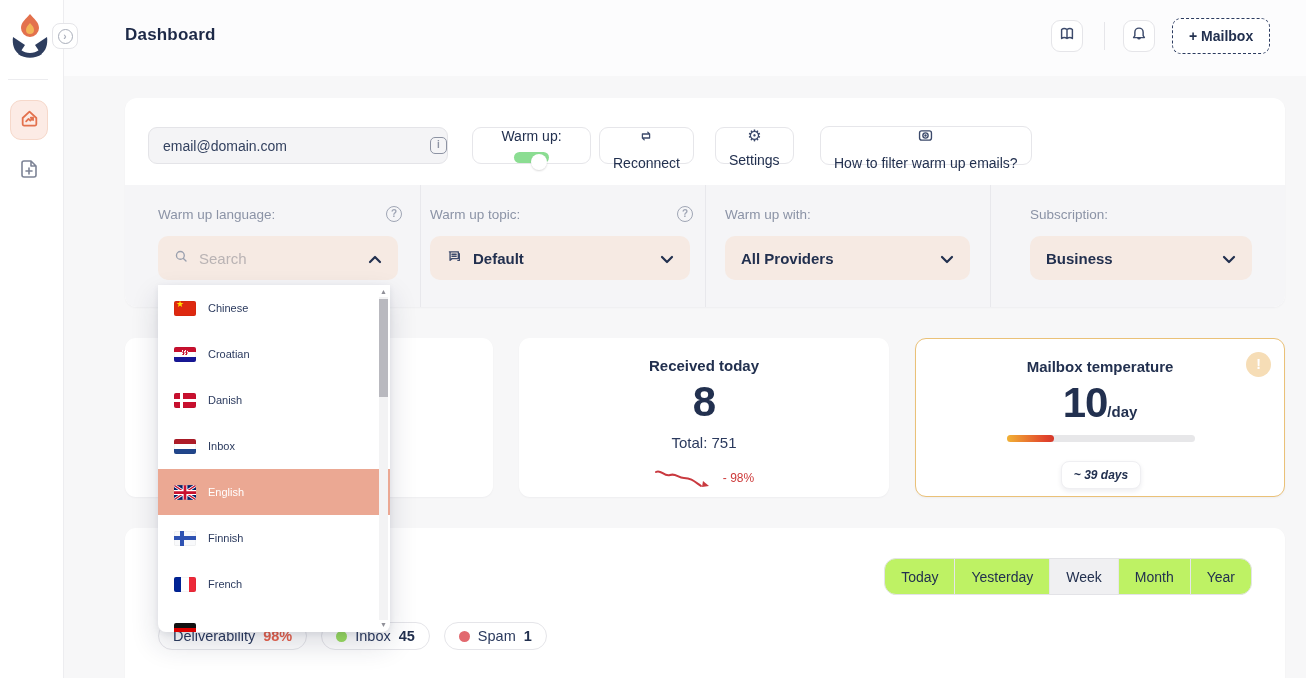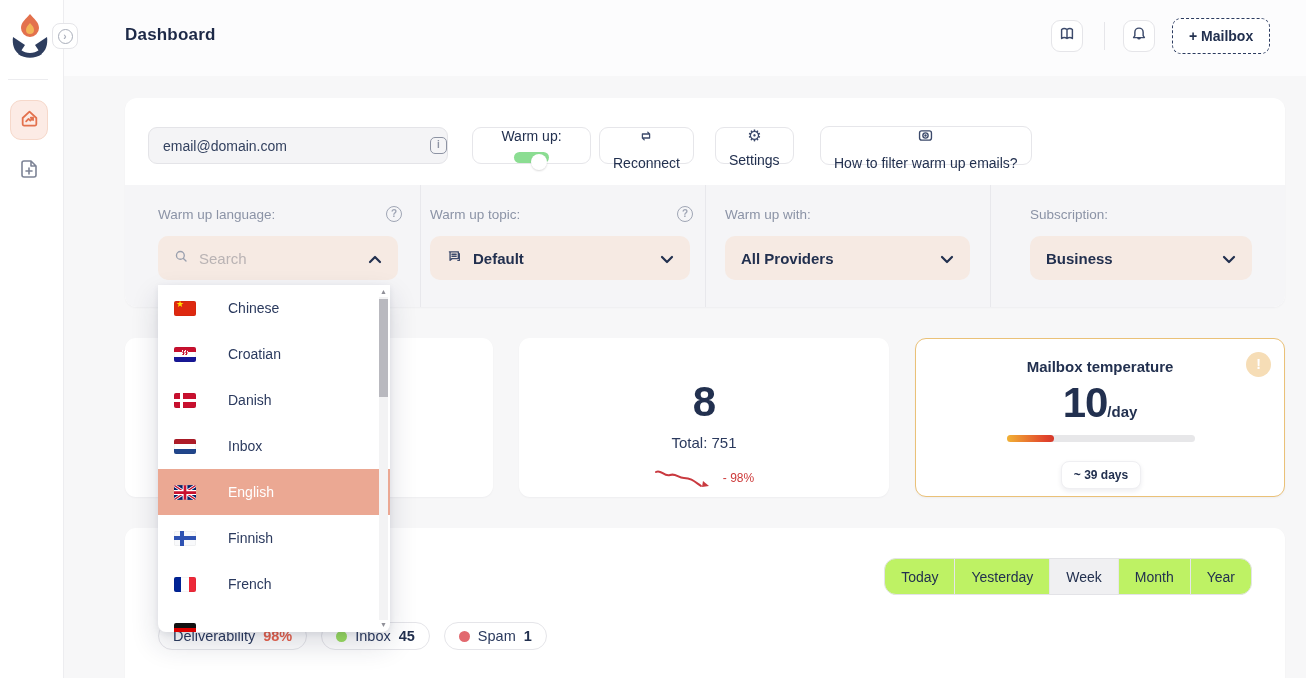--- a/index.html
+++ b/index.html
@@ -44,21 +44,21 @@
   .f-help { position:absolute; top:21px; width:16px; height:16px; border:1.2px solid #a0a6b5; border-radius:50%; color:#a0a6b5; font-size:10px; font-weight:700; text-align:center; line-height:14px; }
   .f-select { position:absolute; top:51px; height:44px; background:#f6eae3; border-radius:10px; display:flex; align-items:center; padding:1px 16px; gap:10px; font-size:15px; font-weight:700; color:#22304f; }
   .f-select .spacer { flex:1; }
   .search-select { font-weight:400; }
   .search-input { border:none; background:transparent; outline:none; font-size:15px; color:#33415f; width:130px; font-family:"Liberation Sans",sans-serif; }
   .search-input::placeholder { color:#b9b3b4; }
 
   
   .lang-panel { position:absolute; left:158px; top:285px; width:232px; height:347px; background:#fff; border-radius:0 0 8px 8px; box-shadow:0 12px 28px rgba(30,40,70,.16), 0 2px 6px rgba(30,40,70,.08); z-index:60; overflow:hidden; }
   .lang-list { position:absolute; left:0; top:0; width:220px; }
-  .lang-item { height:46px; display:flex; align-items:center; gap:32px; padding:0 12px 0 16px; font-size:14px; color:#2b3a5e; }
+  .lang-item { height:46px; display:flex; align-items:center; gap:12px; padding:0 12px 0 16px; font-size:11px; color:#2b3a5e; }
   .lang-item.selected { background:#eba893; color:#fff; width:232px; }
   .scrollbar { position:absolute; right:1px; top:2px; width:11px; height:343px; }
   .sb-arrow { position:absolute; left:0; width:11px; height:10px; color:#8f8f97; font-size:7px; text-align:center; line-height:10px; }
   .sb-track { position:absolute; left:1px; top:10px; width:9px; height:323px; background:#f3f3f4; }
   .sb-thumb { position:absolute; left:1px; top:12px; width:9px; height:98px; background:#b9b9bf; }
 
   
   .flag { width:22px; height:15px; border-radius:2px; position:relative; overflow:hidden; flex:0 0 auto; box-shadow:inset 0 0 0 .5px rgba(0,0,0,.08); }
   .flag-cn { background:#de2910; }
   .flag-cn::before { content:"★"; position:absolute; left:2px; top:-2px; color:#ffde00; font-size:9px; }
@@ -82,21 +82,21 @@
   .card-c { left:915px; width:370px; border:1px solid #eac178; }
   .card-title { position:absolute; top:19px; width:100%; text-align:center; font-size:15px; font-weight:700; color:#22304f; }
   .big-num { position:absolute; top:40px; width:100%; text-align:center; font-size:42px; font-weight:600; color:#22304f; letter-spacing:-1px; }
   .big-num .unit { font-size:15px; font-weight:700; letter-spacing:0; }
   .total-line { position:absolute; top:96px; width:100%; text-align:center; font-size:15px; color:#2b3a5e; }
   .trend { position:absolute; top:126px; width:100%; display:flex; align-items:center; justify-content:center; gap:5px; }
   .trend-pct { font-size:12px; color:#cd3a3a; }
   .temp-info { position:absolute; right:13px; top:13px; width:25px; height:25px; border-radius:50%; background:#f6ddb6; color:#fff; font-weight:700; font-size:14px; text-align:center; line-height:25px; }
   .temp-bar { position:absolute; left:91px; top:96px; width:188px; height:7px; border-radius:99px; background:#e7e7e9; }
   .temp-fill { position:absolute; left:0; top:0; height:7px; width:25%; border-radius:99px; background:linear-gradient(90deg,#f2b234,#e2472c 80%,#d5382b); }
-  .days-chip { position:absolute; left:145px; top:122px; width:80px; height:28px; background:#fff; border:1px solid #efeff2; border-radius:8px; box-shadow:0 2px 5px rgba(20,30,60,.08); font-size:12px; font-weight:700; color:#22304f; text-align:center; line-height:26px; }
+  .days-chip { position:absolute; left:145px; top:122px; width:80px; height:28px; background:#fff; border:1px solid #efeff2; border-radius:8px; box-shadow:0 2px 5px rgba(20,30,60,.08); font-size:12px; font-weight:700; color:#22304f; text-align:center; line-height:26px;font-style:italic; }
 
   
   .bottom-card { position:absolute; left:125px; top:528px; width:1160px; height:170px; background:#fff; border-radius:11px; box-shadow:0 1px 2px rgba(20,30,60,.04); }
   .tabs { position:absolute; right:33px; top:30px; height:37px; display:flex; border:1px solid #e3e3e7; border-radius:12px; background:#bef264; overflow:hidden; }
   .tab { padding:0 16px; font-size:14px; color:#22304f; display:flex; align-items:center; border-left:1px solid #e6e6ea; }
   .tab:first-child { border-left:none; }
   .tab.active { background:#f0f0f2; }
   .badges { position:absolute; left:33px; top:94px; display:flex; gap:14px; }
   .badge { height:28px; background:#fff; border:1px solid #e5e5e9; border-radius:999px; display:flex; align-items:center; gap:8px; padding:0 14px; font-size:14.5px; color:#2b3a5e; }
   .badge .val { font-weight:700; color:#22304f; }
@@ -232,20 +232,21 @@
               <path d="M2 2l5 5 5-5"></path>
             </svg>
         </span>
       </div>
     </div>
   </div>
 
   <div class="stat-card card-a"></div>
 
   <div class="stat-card card-b">
+    <div class="card-title">Received today</div>
     <div class="big-num">8</div>
     <div class="total-line">Total: 751</div>
     <div class="trend">
       <span>
         <svg width="64" height="24" viewBox="0 0 64 24" style="fill:none;stroke:#c9393f;stroke-width:2;stroke-linecap:round;">
             <path d="M2 8c5-3 8 5 14 3s8 3 14 3c7 0 10 3 17 8"></path>
             <path d="M49 17l6 5-7 1z" fill="#c9393f" stroke="none"></path>
           </svg>
       </span>
       <span class="trend-pct">- 98%</span>

